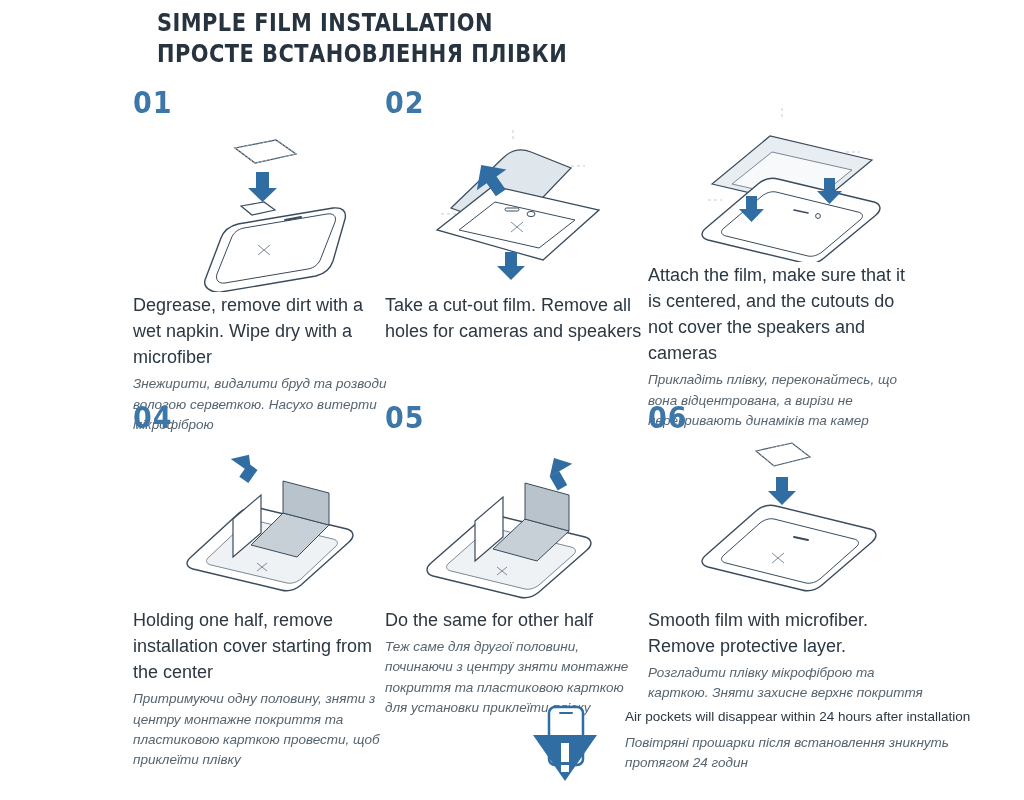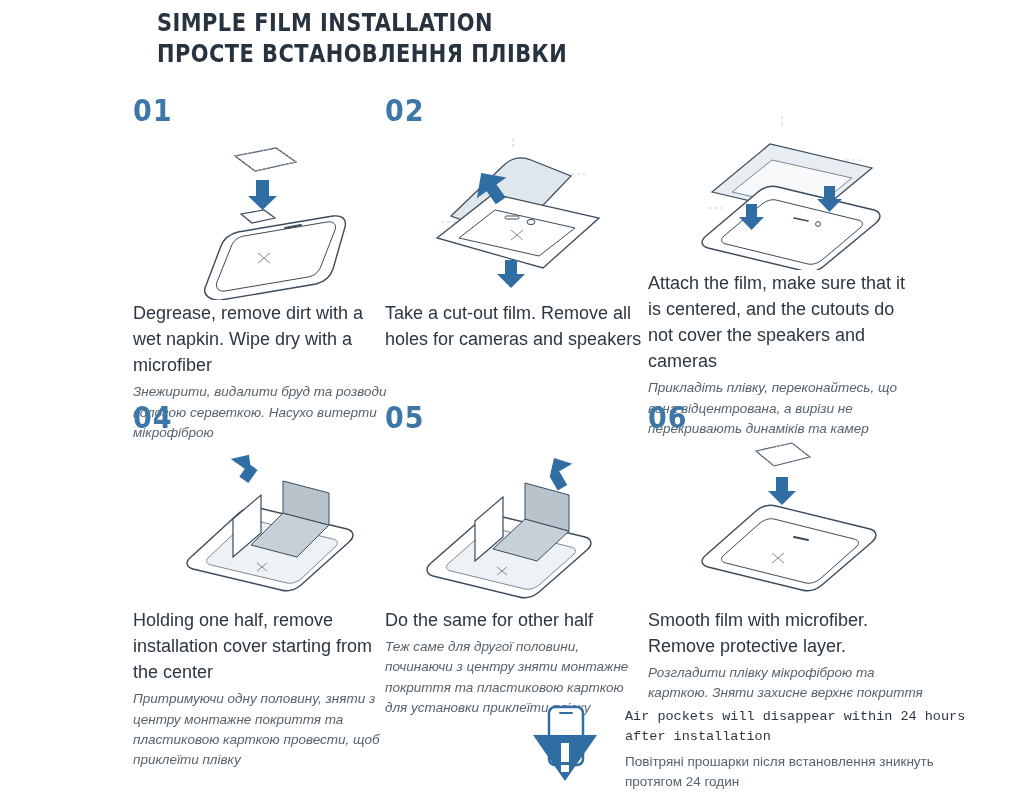--- a/index.html
+++ b/index.html
@@ -81,21 +81,21 @@
     line-height: 1.5;
     color: #56646f;
     font-style: italic;
     margin: 4px 0 0 0;
   }
 
   
   .c1 { left: 133px; }
   .c2 { left: 385px; }
   .c3 { left: 648px; width: 275px; }
-  .r1 { top: 8px; }
+  .r1 { top: 0px; }
   .r2 { top: 315px; }
   .c3 .art { width: 275px; }
 
   
   .footer {
     position: absolute;
     left: 519px;
     top: 705px;
     width: 460px;
     display: flex;
@@ -103,25 +103,25 @@
   }
   .footer .warn-icon {
     flex: 0 0 auto;
     margin-right: 14px;
   }
   .footer .ftext-en {
     font-size: 13.5px;
     line-height: 1.45;
     color: #2b3742;
     margin: 2px 0 0 0;
-    font-family: Liberation Mono, monospace;
   }
   .footer .ftext-uk {
     font-size: 13.5px;
     line-height: 1.5;
+    font-style: italic;
     color: #56646f;
     margin: 6px 0 0 0;
   }
 </style>
 </head>
 <body>
 
 <div class="header">
   <h1>SIMPLE FILM INSTALLATION</h1>
   <h2>ПРОСТЕ ВСТАНОВЛЕННЯ ПЛІВКИ</h2>

